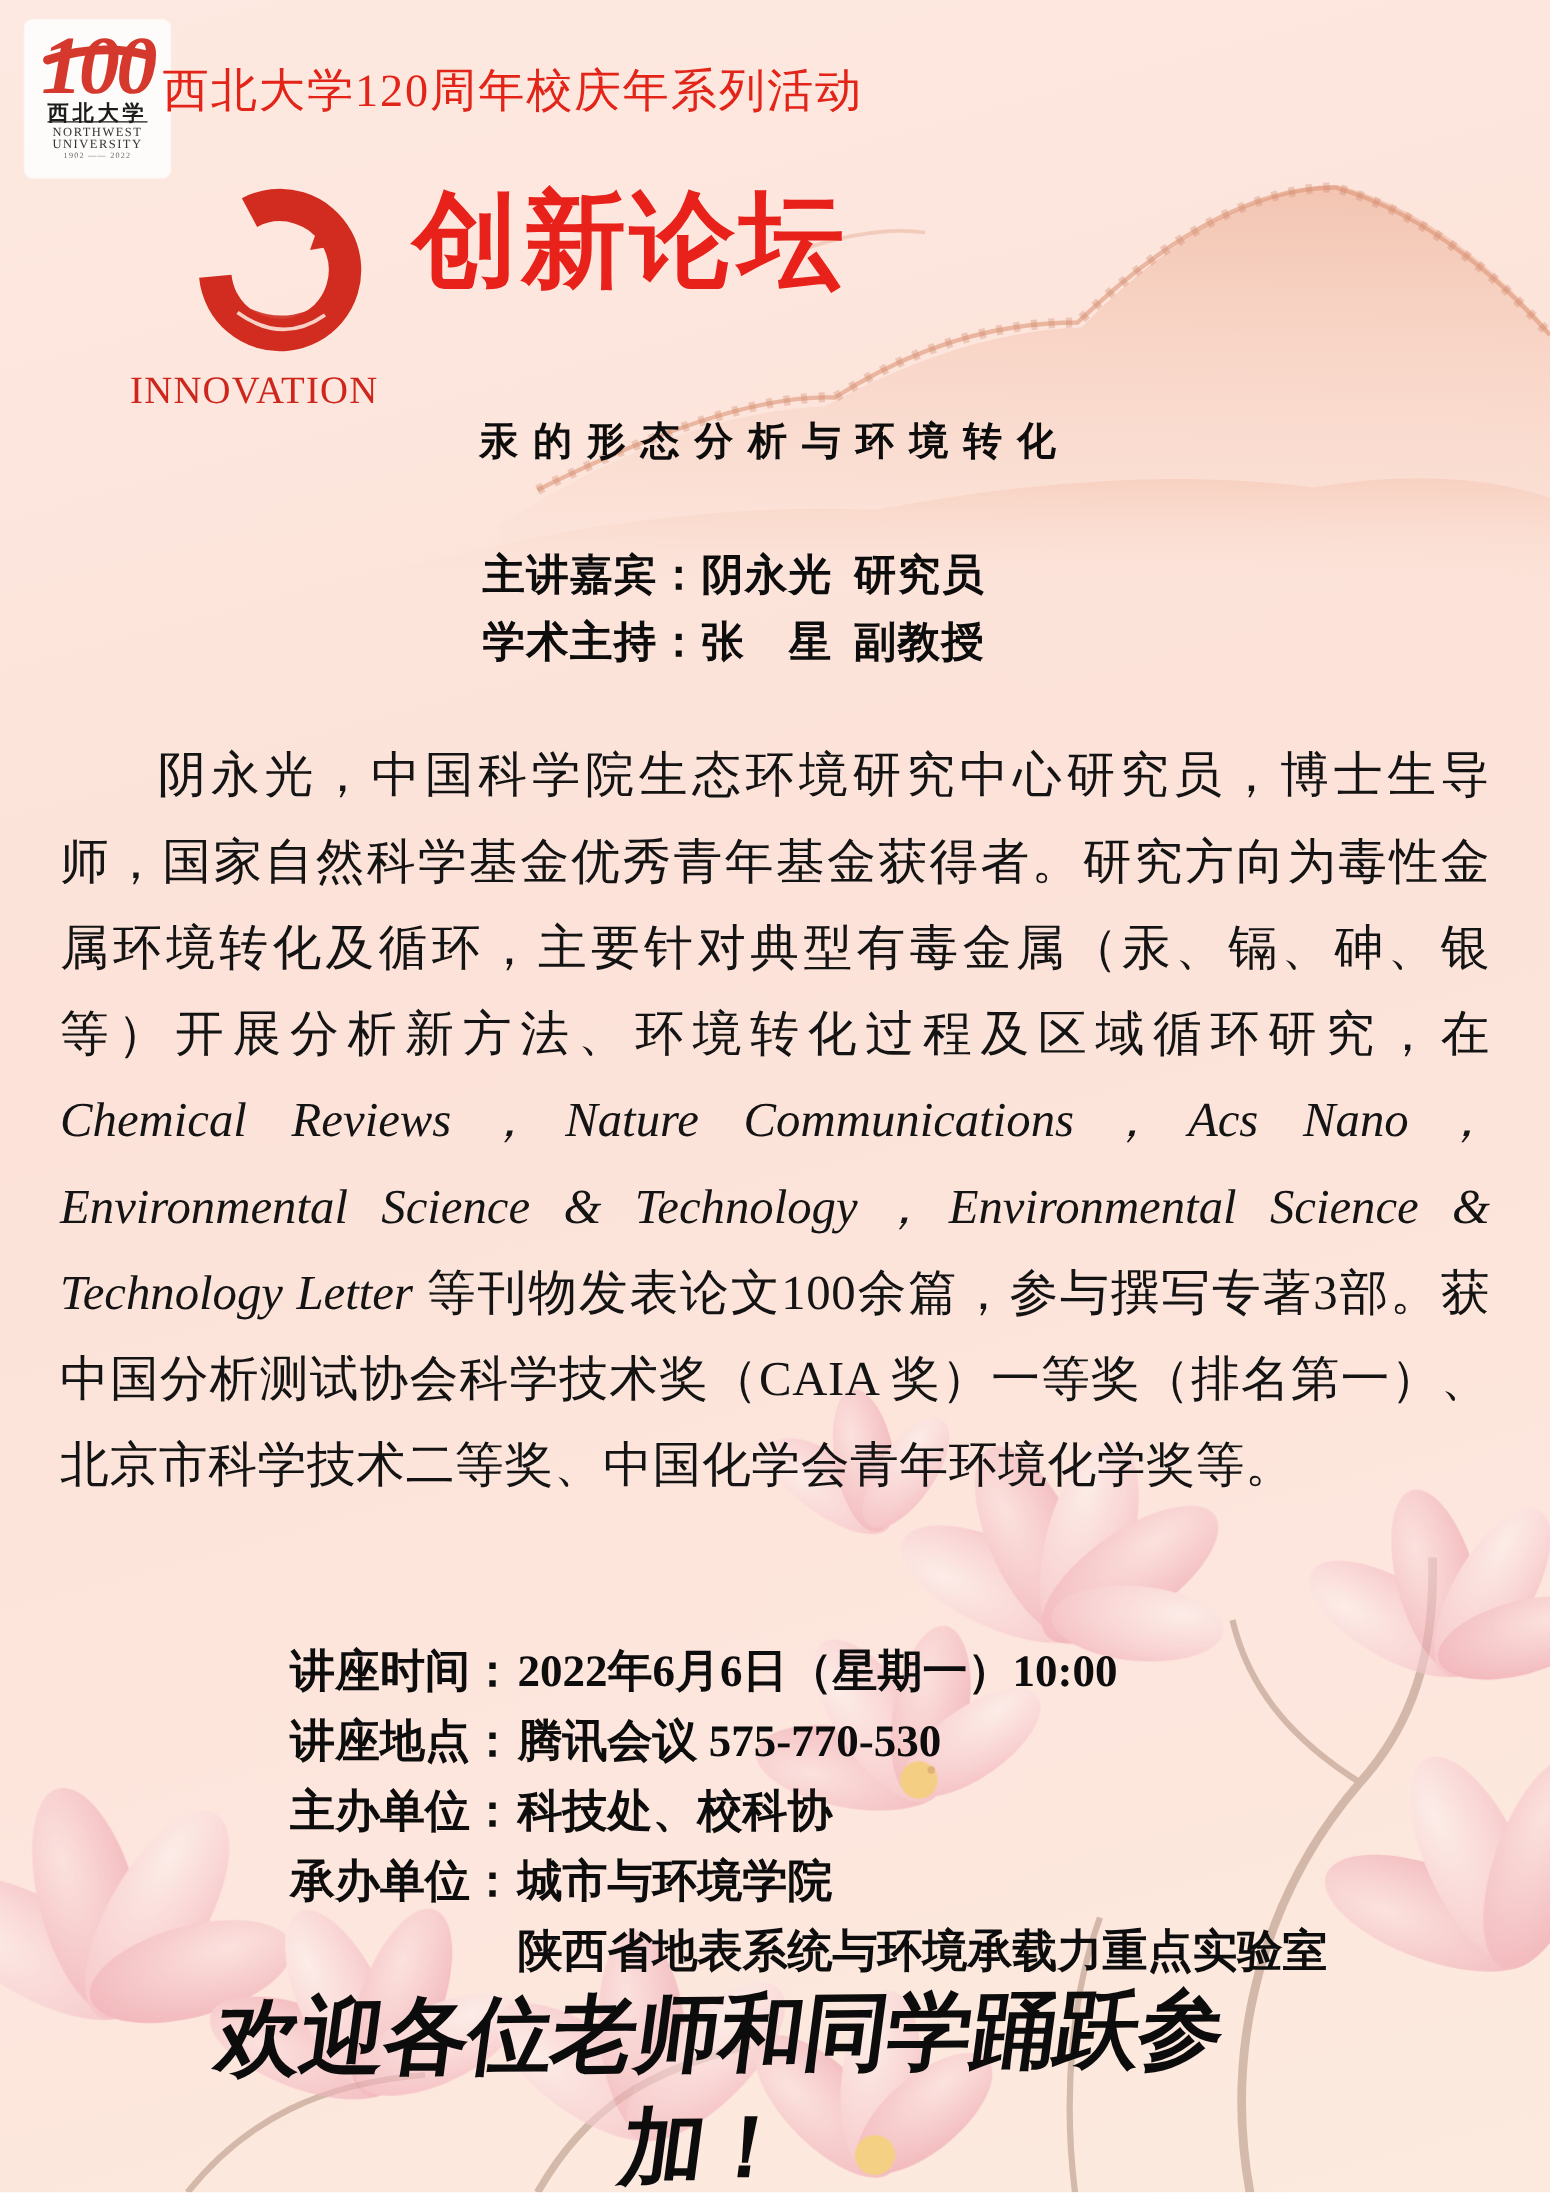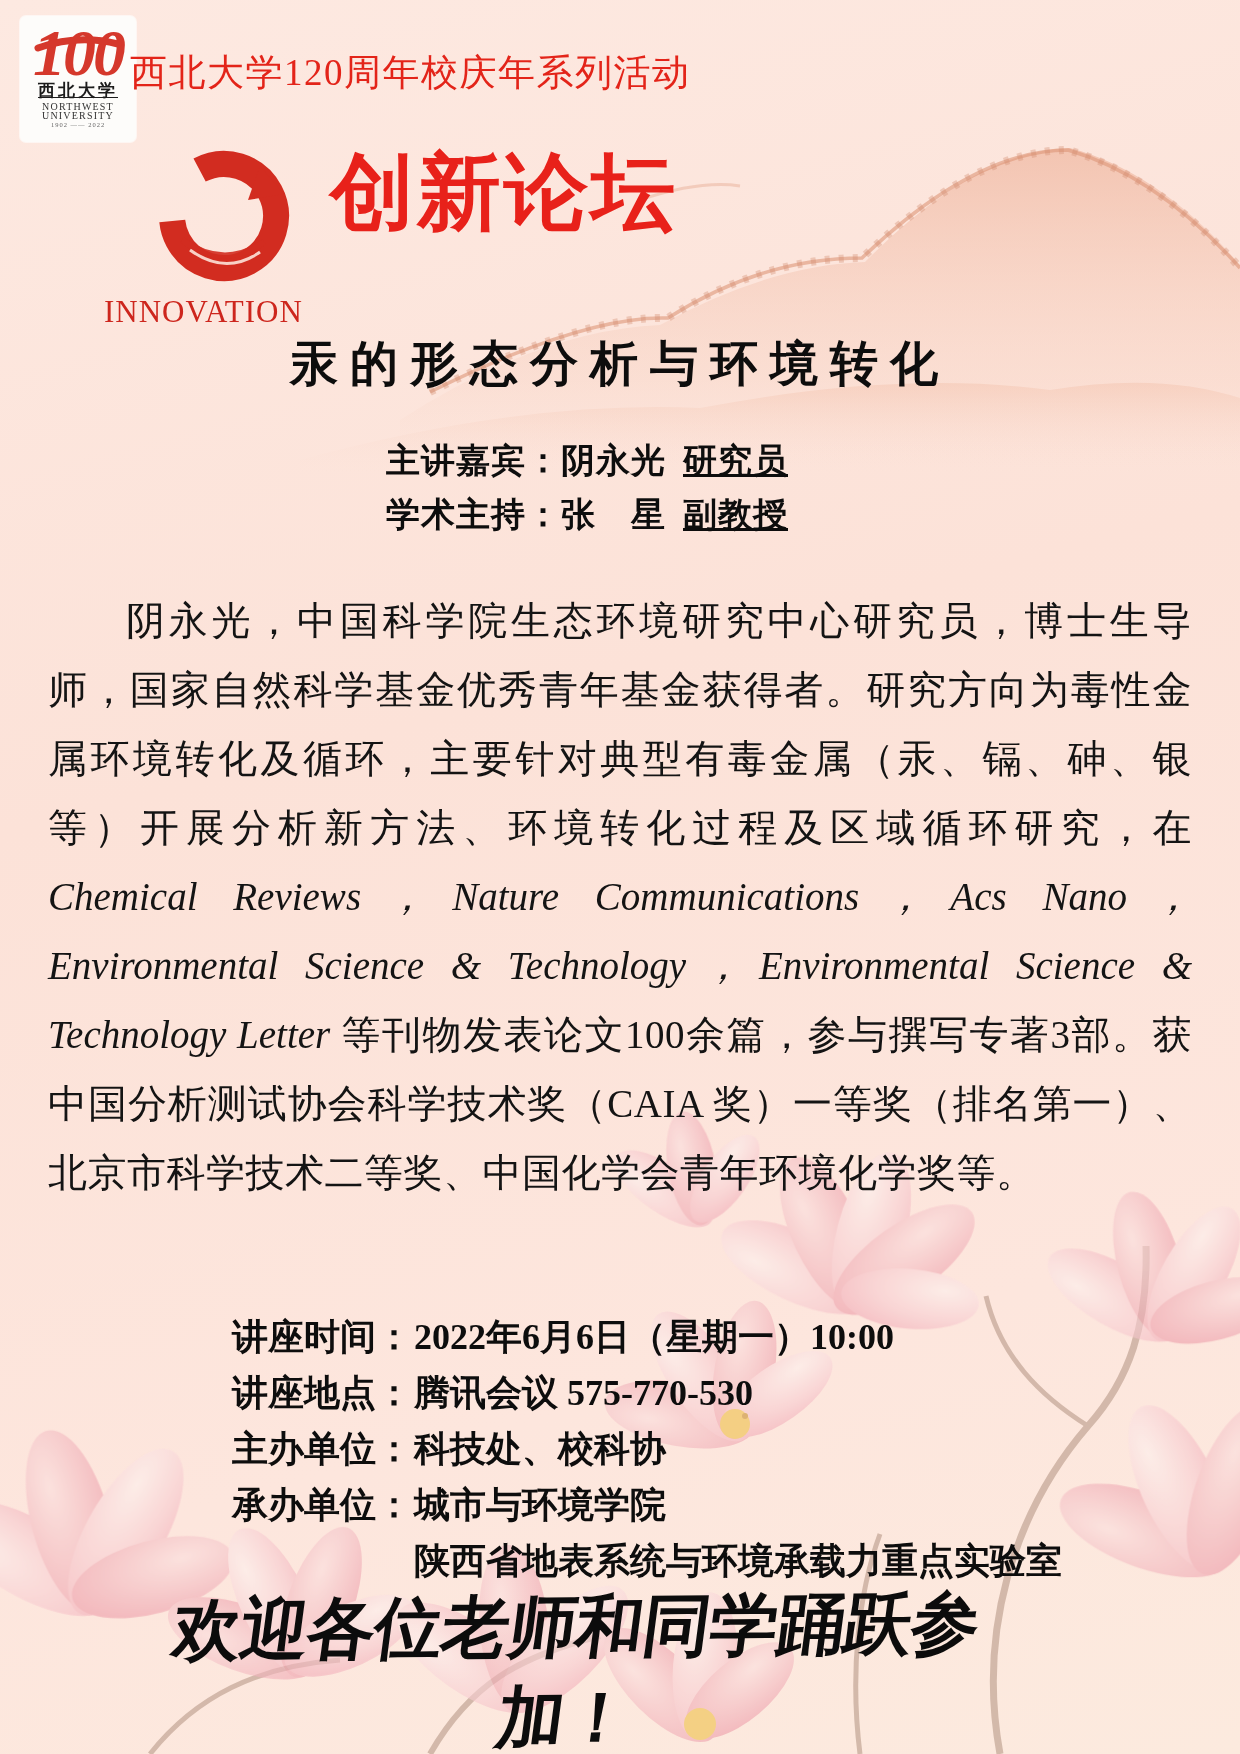--- a/index.html
+++ b/index.html
@@ -30,24 +30,24 @@
               color:#e8211a;letter-spacing:3px;z-index:2;
               font-family:"Liberation Sans","DejaVu Sans",sans-serif;}
   .lecture-no{position:absolute;left:698px;top:176px;font-size:46px;line-height:56px;font-weight:bold;
               color:#e8211a;letter-spacing:1px;z-index:2;
               font-family:"Liberation Sans","DejaVu Sans",sans-serif;}
   .innovation-label{position:absolute;left:104px;top:294px;font-size:31px;font-weight:500;
                     color:#cd261d;letter-spacing:1px;z-index:2;}
 
   
   .lecture-title{position:absolute;left:0;top:332px;width:1240px;text-align:center;margin:0;
-                 font-size:48px;font-weight:bold;letter-spacing:12px;color:#0d0d0d;z-index:2;}
+                 font-size:31px;font-weight:bold;letter-spacing:12px;color:#0d0d0d;z-index:2;}
   .guest-block{position:absolute;left:386px;top:434px;z-index:2;}
   .guest-line{font-size:34px;line-height:54px;font-weight:bold;letter-spacing:1px;color:#0d0d0d;}
-  .gap{margin-left:.5em;text-decoration:underline;}
+  .gap{margin-left:.5em;}
 
   
   .bio{position:absolute;left:48px;top:586px;width:1144px;margin:0;z-index:2;
        font-size:39px;line-height:69px;text-align:justify;text-indent:2em;color:#141414;
        letter-spacing:.5px;}
   .bio .en{font-style:italic;letter-spacing:0;}
 
   
   .details{position:absolute;left:232px;top:1296px;z-index:2;margin-top:13px;}
   .detail-row{font-size:36px;line-height:56px;font-weight:bold;color:#0d0d0d;white-space:nowrap;}

